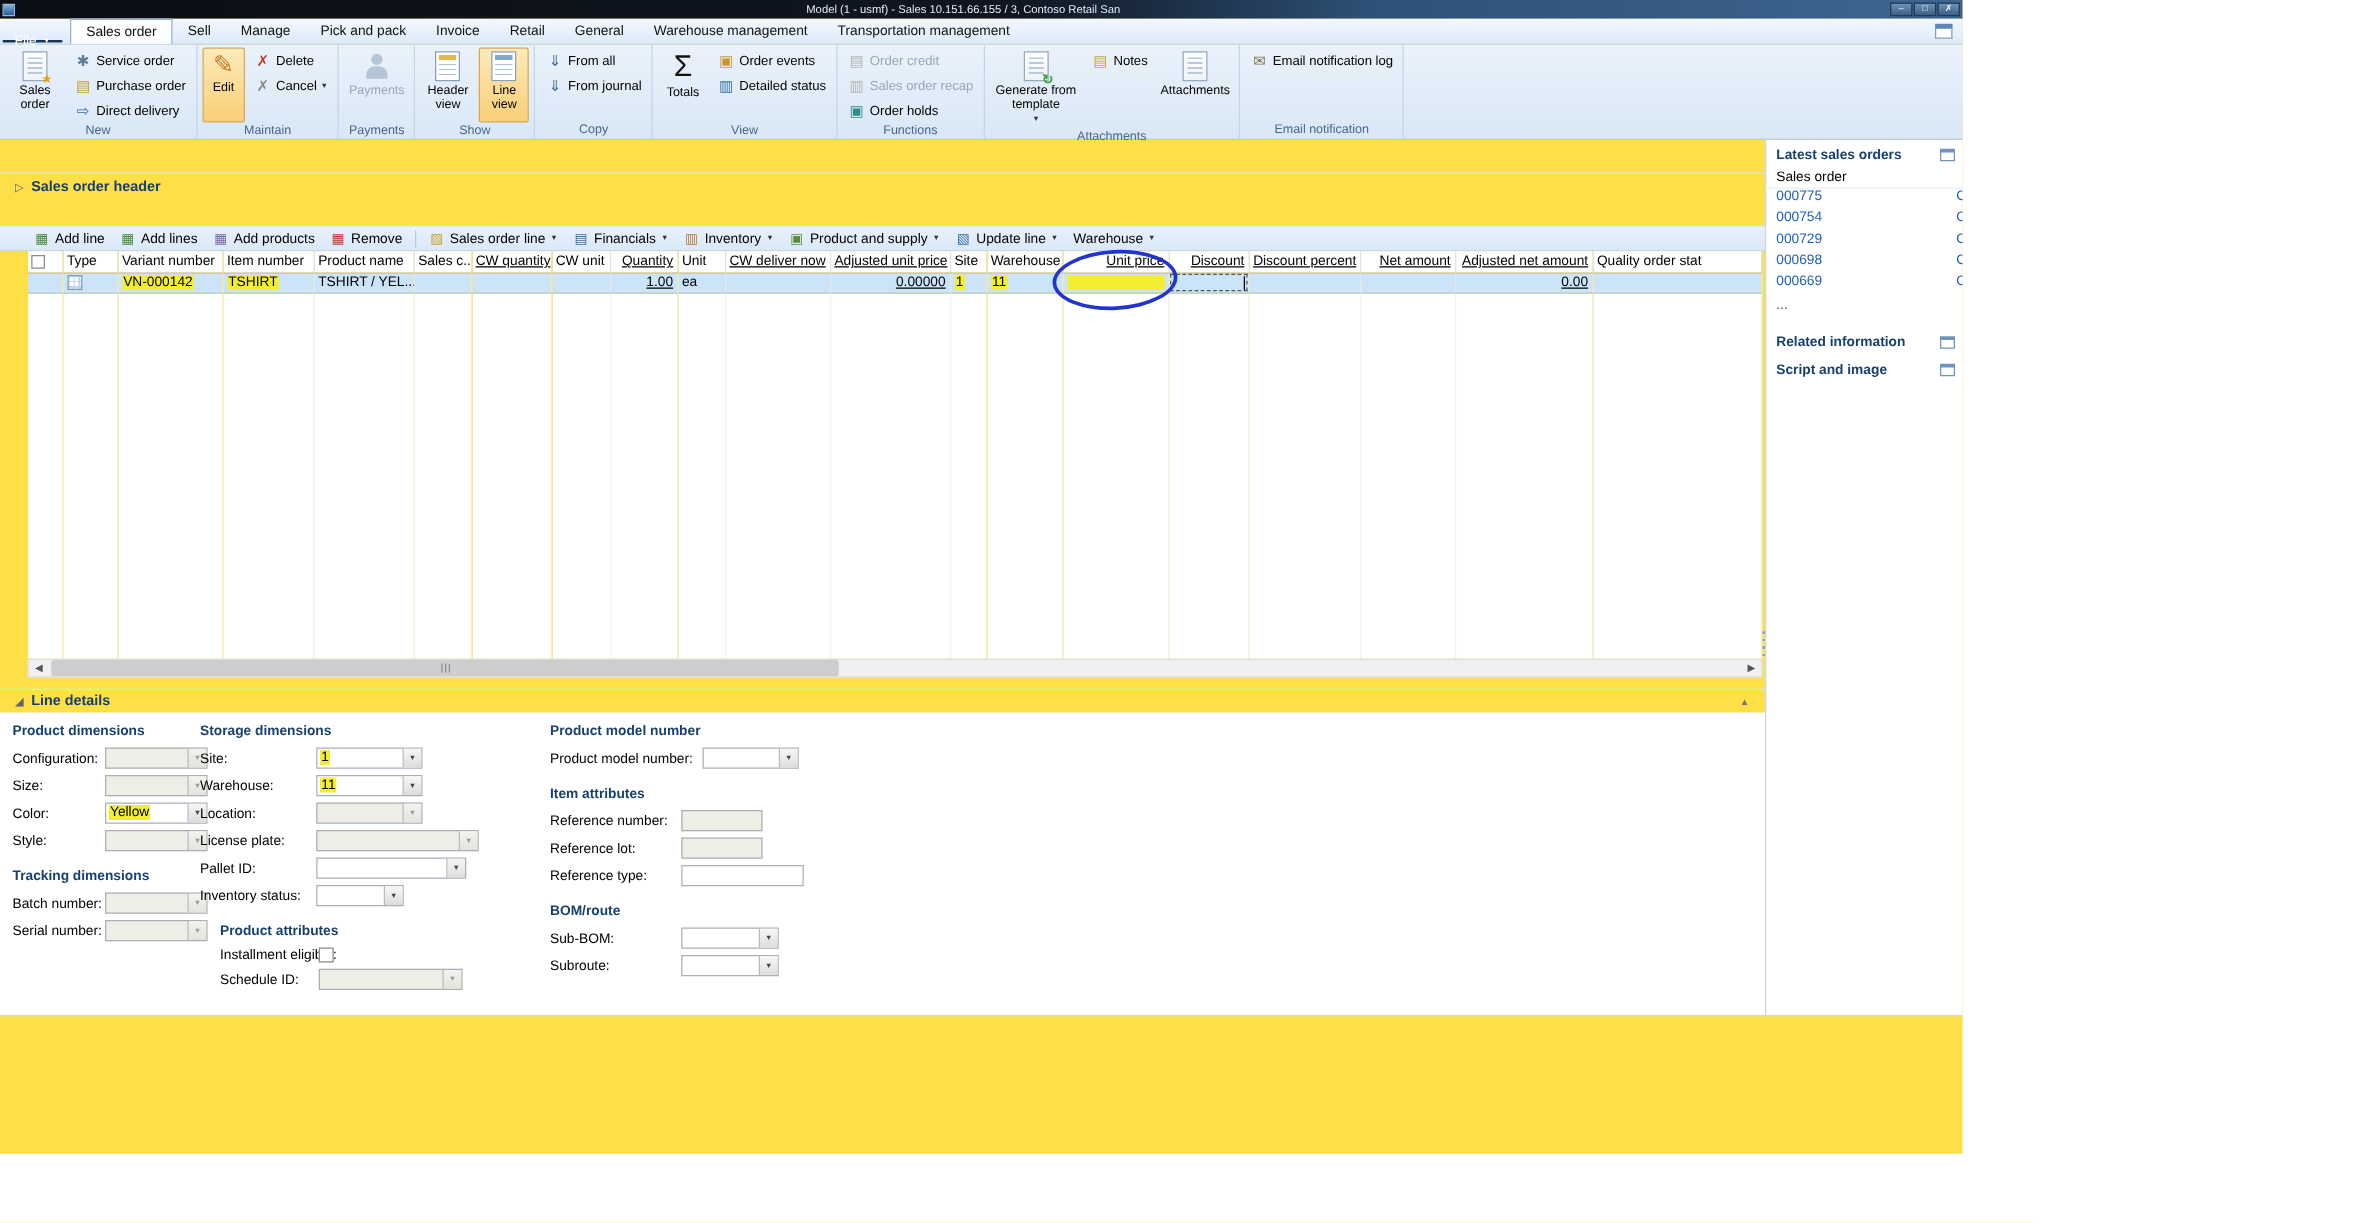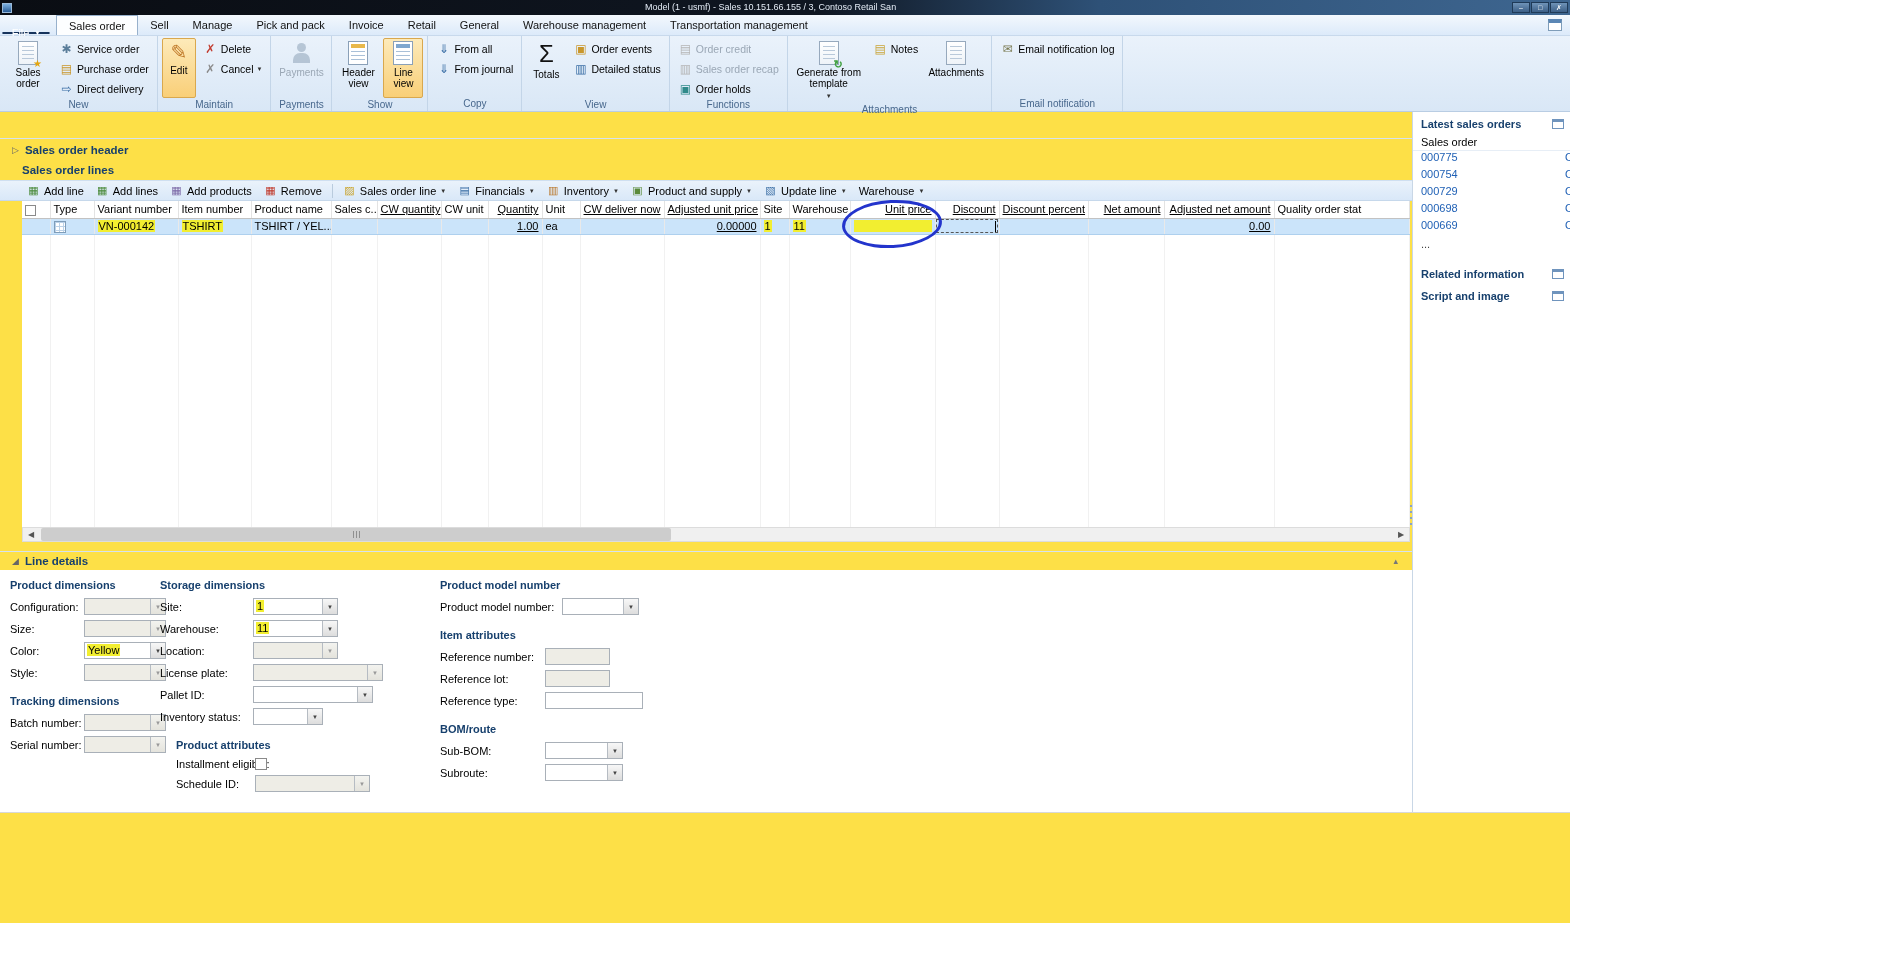--- a/index.html
+++ b/index.html
@@ -338,23 +338,20 @@
     </div>
 
   </div>
 
 
   <div class="so-header-row">
     <span class="expander">▷</span>
     <span class="section-title">Sales order header</span>
   </div>
 
-  <div class="lines-title-row">
-    <span class="section-title">Sales order lines</span>
-  </div>
 
   <div class="lines-toolbar">
     <span class="tbtn">
       <span class="ticon" style="color:#4a8a3a">▦</span>
       <span>Add line</span>
     </span>
     <span class="tbtn">
       <span class="ticon" style="color:#4a8a3a">▦</span>
       <span>Add lines</span>
     </span>

